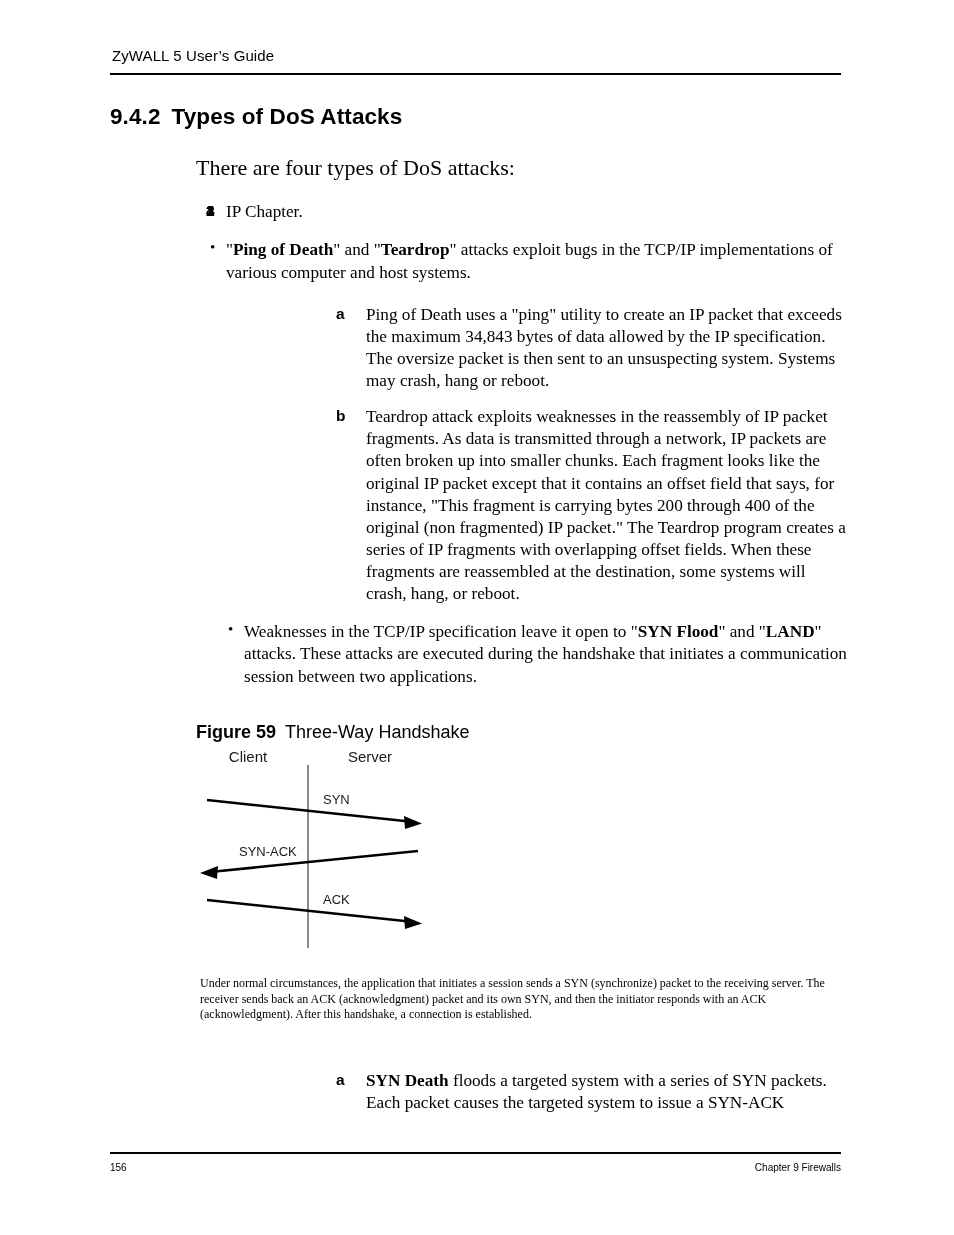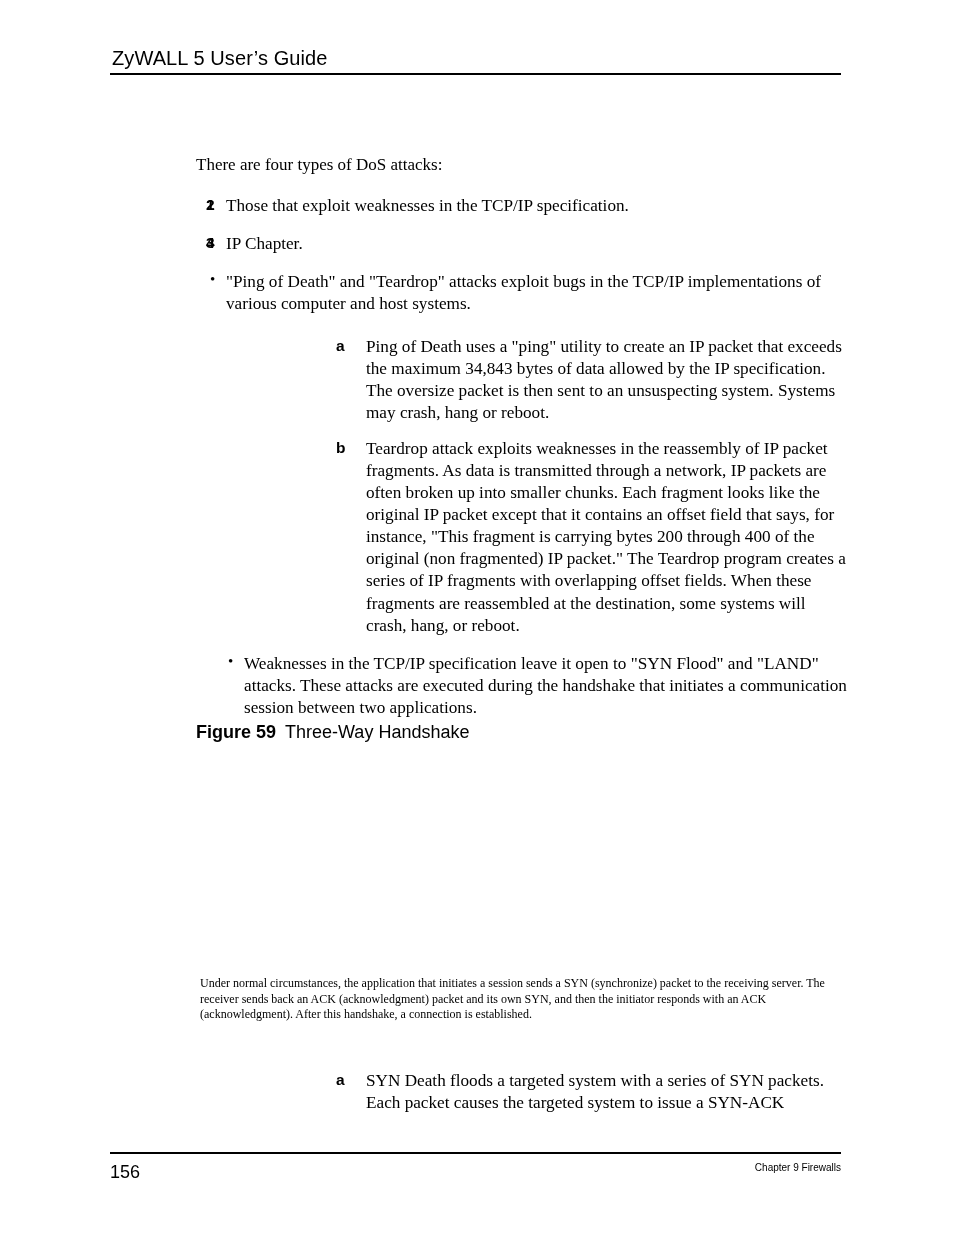--- a/index.html
+++ b/index.html
@@ -22,21 +22,21 @@
     width: 954px;
     height: 1235px;
   }
 
   
   .header-text {
     position: absolute;
     left: 112px;
     top: 47px;
     font-family: "Liberation Sans", sans-serif;
-    font-size: 20px;
+    font-size: 15px;
     letter-spacing: 0.1px;
     color: #000;
     white-space: nowrap;
   }
   .header-rule {
     position: absolute;
     left: 110px;
     top: 73px;
     width: 731px;
     height: 2px;
@@ -58,21 +58,21 @@
 
   
   .body-col {
     position: absolute;
     left: 196px;
     top: 154px;
     width: 650px;
   }
 
   .intro {
-    font-size: 17px;
+    font-size: 22px;
     line-height: 1.28;
     margin: 0 0 19px 0;
   }
 
   
   ol.num-list {
     list-style: none;
     margin: 0;
     padding: 0;
   }
@@ -127,21 +127,21 @@
   }
   ol.alpha-list li .marker {
     position: absolute;
     left: 0;
     top: 0;
     font-family: "Liberation Sans", sans-serif;
     font-weight: bold;
     font-size: 15.5px;
   }
 
-  b, .b { font-weight: normal; margin-top: 16px; }
+  b, .b { font-weight: bold; margin-top: 16px; }
 
   
   .fig-caption {
     position: absolute;
     left: 196px;
     top: 722px;
     font-family: "Liberation Sans", sans-serif;
     font-size: 18px;
     white-space: nowrap;
   }
@@ -166,51 +166,53 @@
     top: 1152px;
     width: 731px;
     height: 2px;
     background: #000;
   }
   .footer-left {
     position: absolute;
     left: 110px;
     top: 1162px;
     font-family: "Liberation Sans", sans-serif;
-    font-size: 18px;
+    font-size: 10px;
   }
   .footer-right {
     position: absolute;
     right: 113px;
     top: 1162px;
     font-family: "Liberation Sans", sans-serif;
     font-size: 10px;
     text-align: right;
   }
 </style>
 </head>
 <body>
 
 <div class="page">
 
   <div class="header-text">ZyWALL 5 User’s Guide</div>
   <div class="header-rule"></div>
 
+  <div class="section-heading">
+    <span class="num">9.4.2</span><span>Types of DoS Attacks</span>
+  </div>
 
   <div class="body-col">
 
     <p class="intro">There are four types of DoS attacks:</p>
 
     <ol class="num-list">
       <li>
         <span class="marker">1</span>
       </li>
       <li>
         <span class="marker">2</span>
-        <span>Those that exploit weaknesses in the TCP/IP specification.</span>
       </li>
       <li>
         <span class="marker">3</span>
       </li>
       <li>
         <span class="marker">4</span>
         <span>IP Chapter.</span>
       </li>
     </ol>
 
@@ -239,20 +241,42 @@
       <li>
         <span class="bullet">•</span><span>Weaknesses in the TCP/IP specification leave it open to "</span><b>SYN Flood</b><span>" and "</span><b>LAND</b><span>" attacks. These attacks are executed during the handshake that initiates a communication session between two applications.</span>
       </li>
     </ul>
   </div>
 
   <div class="fig-caption">
     <span class="fig-num">Figure 59</span><span>Three-Way Handshake</span>
   </div>
 
+  <div class="figure">
+    <svg width="240" height="212" viewBox="0 0 240 212" xmlns="http://www.w3.org/2000/svg">
+
+      <line x1="112" y1="23" x2="112" y2="206" stroke="#8a8a8a" stroke-width="2"></line>
+
+      <line x1="11" y1="58" x2="218" y2="80" stroke="#000000" stroke-width="2.6" stroke-linecap="butt"></line>
+      <polygon points="226,81.5 208,74 209,87" fill="#000000"></polygon>
+
+      <line x1="222" y1="109" x2="14" y2="130" stroke="#000000" stroke-width="2.6" stroke-linecap="butt"></line>
+      <polygon points="4,131 22,124 21,137" fill="#000000"></polygon>
+
+      <line x1="11" y1="158" x2="218" y2="180" stroke="#000000" stroke-width="2.6" stroke-linecap="butt"></line>
+      <polygon points="226,181.5 208,174 209,187" fill="#000000"></polygon>
+
+      <text x="52" y="20" text-anchor="middle" font-family="Liberation Sans, sans-serif" font-size="15" fill="#1a1a1a">Client</text>
+      <text x="174" y="20" text-anchor="middle" font-family="Liberation Sans, sans-serif" font-size="15" fill="#1a1a1a">Server</text>
+
+      <text x="127" y="62" font-family="Liberation Sans, sans-serif" font-size="13" fill="#1a1a1a">SYN</text>
+      <text x="43" y="114" font-family="Liberation Sans, sans-serif" font-size="13" fill="#1a1a1a">SYN-ACK</text>
+      <text x="127" y="162" font-family="Liberation Sans, sans-serif" font-size="13" fill="#1a1a1a">ACK</text>
+    </svg>
+  </div>
 
   <div style="position:absolute; left:196px; top:972px; width:650px;">
     <p style="margin:4px; font-size:12px; line-height:1.295;">Under normal circumstances, the application that initiates a session sends a SYN (synchronize) packet to the receiving server. The receiver sends back an ACK (acknowledgment) packet and its own SYN, and then the initiator responds with an ACK (acknowledgment). After this handshake, a connection is established.</p>
   </div>
 
   <div style="position:absolute; left:336px; top:1070px; width:510px;">
     <ol class="alpha-list">
       <li>
         <span class="marker">a</span><b>SYN Death</b><span> floods a targeted system with a series of SYN packets. Each packet causes the targeted system to issue a SYN-ACK</span>
       </li>

